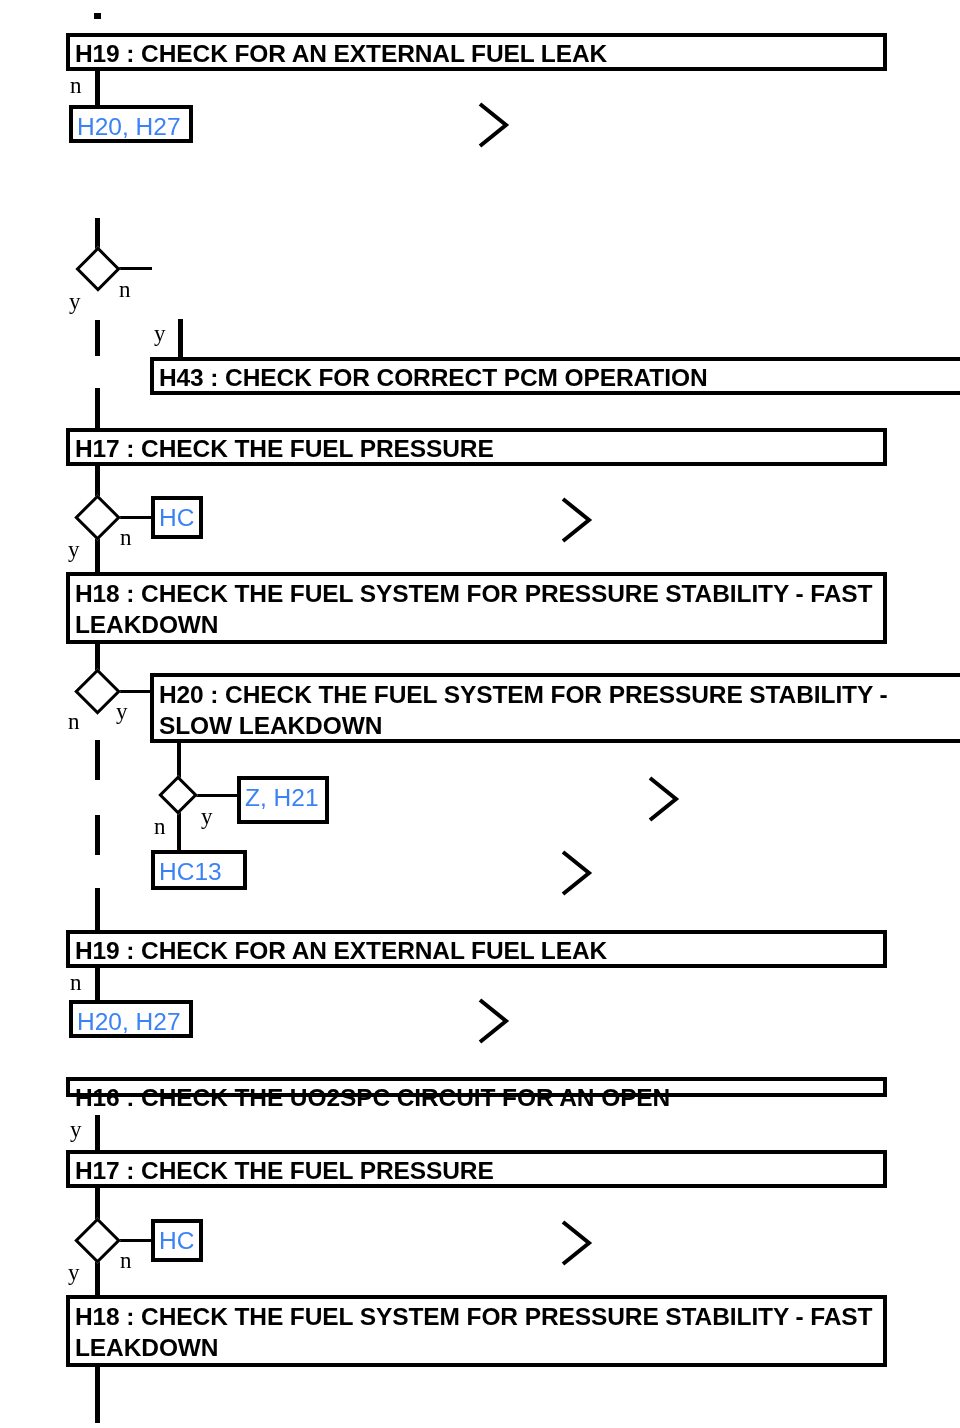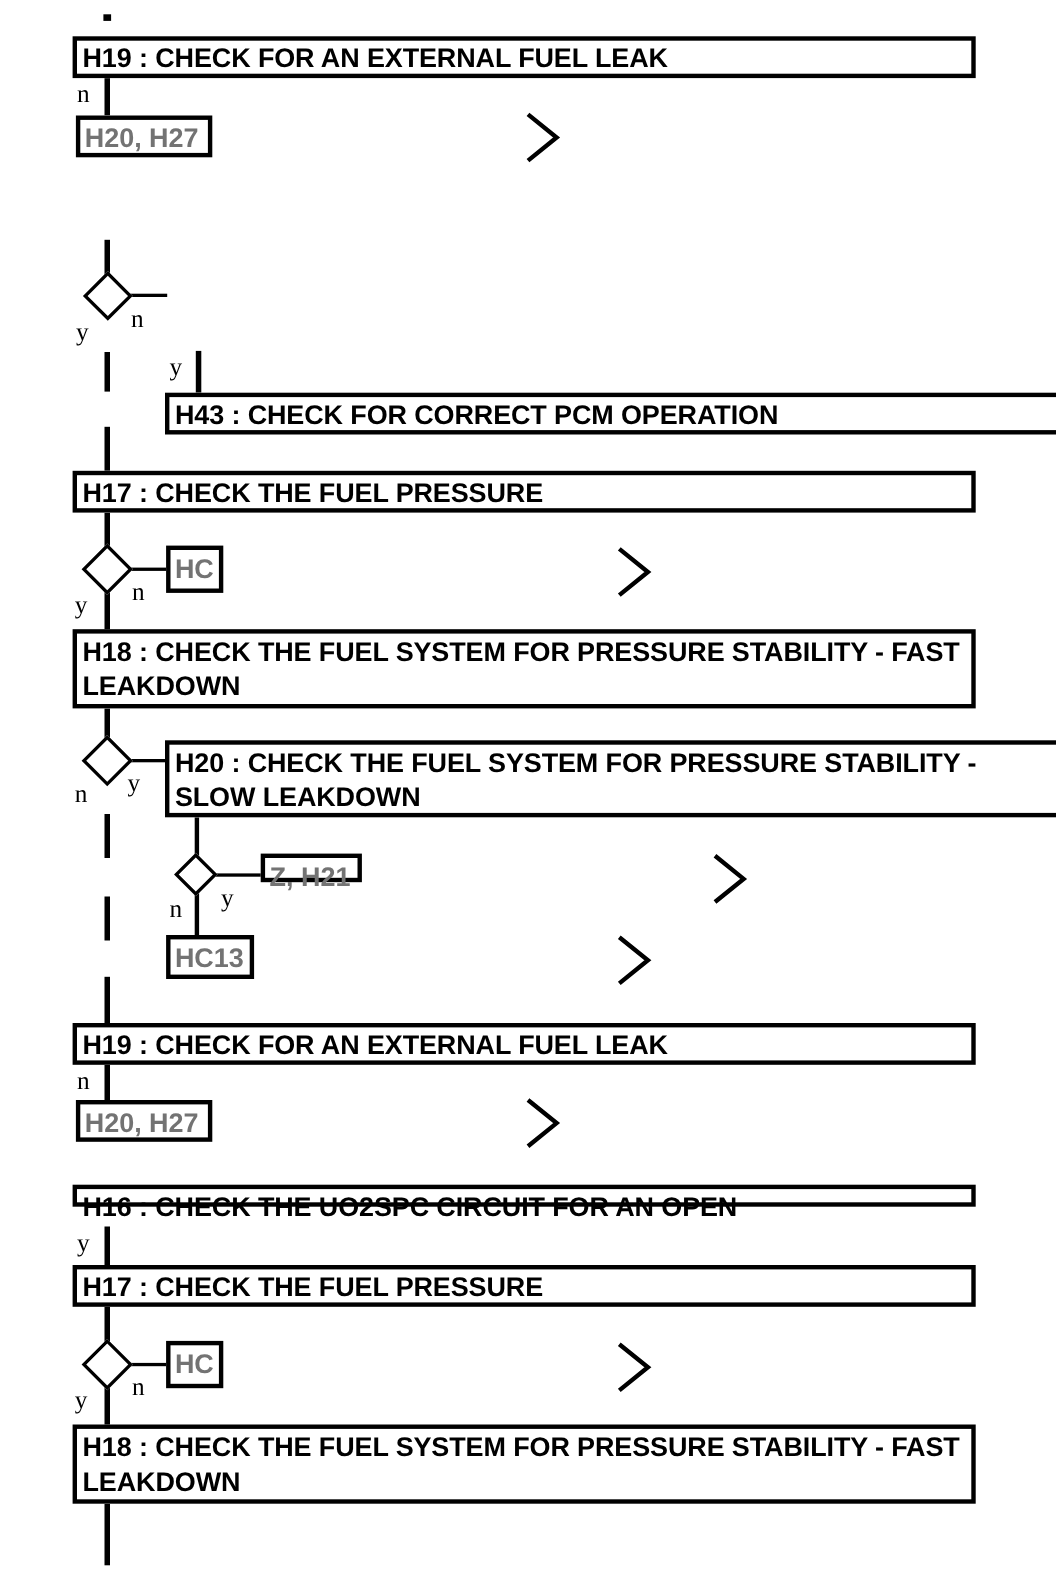--- a/index.html
+++ b/index.html
@@ -33,22 +33,22 @@
   }
   .box.twoline {
     line-height: 31px;
   }
   
   .tbox {
     position: absolute;
     box-sizing: border-box;
     border: 4px solid #000000;
     background: #ffffff;
-    color: #737373;
-    font-weight: bold;
+    color: #3b82f6;
+    font-weight: normal;
     font-size: 24.5px;
     line-height: 28px;
     padding: 4px 4px 4px 4px;
     white-space: nowrap;
     z-index: 6;
   }
   
   .vline {
     position: absolute;
     width: 5px;
@@ -181,27 +181,27 @@
 
   <div class="thinvline" style="left:133px; top:743px; width:4px; height:40px;"></div>
 
   <div class="diamond" style="left:120px; top:781px; width:28px; height:28px;">
     <div class="dshape"></div>
   </div>
 
   <div class="thinline" style="left:147px; top:794px; width:48px; height:3px;"></div>
   <div class="blabel" style="left:157px; top:805px;">y</div>
   <div class="blabel" style="left:110px; top:815px;">n</div>
-  <div class="tbox" style="left:193px; top:776px; width:92px; height:26px;">Z, H21</div>
+  <div class="tbox" style="left:193px; top:776px; width:92px; height:48px;">Z, H21</div>
   <svg class="chev" style="left:602px; top:774px;" width="40" height="50" viewBox="0 0 40 50">
     <polyline points="4,4 30,25 4,46" fill="none" stroke="#000000" stroke-width="4"></polyline>
   </svg>
 
   <div class="thinvline" style="left:133px; top:808px; width:4px; height:44px;"></div>
-  <div class="tbox" style="left:107px; top:850px; width:80px; height:40px;">HC13</div>
+  <div class="tbox" style="left:107px; top:850px; width:96px; height:40px;">HC13</div>
   <svg class="chev" style="left:515px; top:848px;" width="40" height="50" viewBox="0 0 40 50">
     <polyline points="4,4 30,25 4,46" fill="none" stroke="#000000" stroke-width="4"></polyline>
   </svg>
 
   <div class="box" style="left:22px; top:930px; width:821px; height:38px;">H19 : CHECK FOR AN EXTERNAL FUEL LEAK</div>
   <div class="vline" style="left:51px; top:968px; width:5px; height:33px;"></div>
   <div class="blabel" style="left:26px; top:971px;">n</div>
   <div class="tbox" style="left:25px; top:1000px; width:124px; height:38px;">H20, H27</div>
   <svg class="chev" style="left:432px; top:996px;" width="40" height="50" viewBox="0 0 40 50">
     <polyline points="4,4 30,25 4,46" fill="none" stroke="#000000" stroke-width="4"></polyline>

